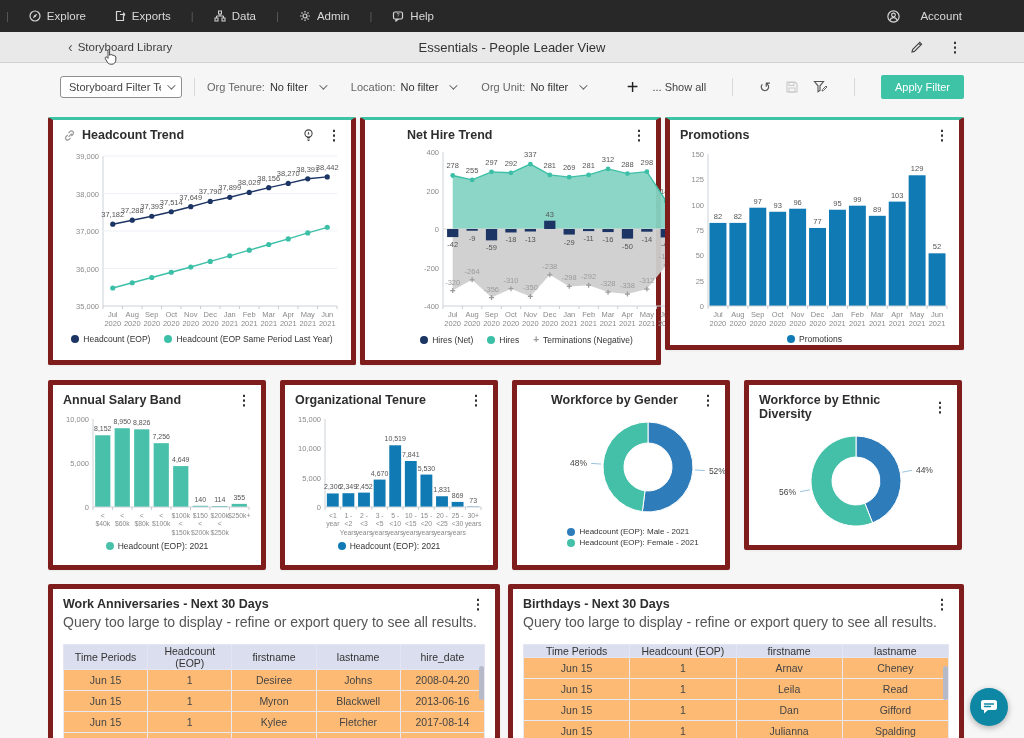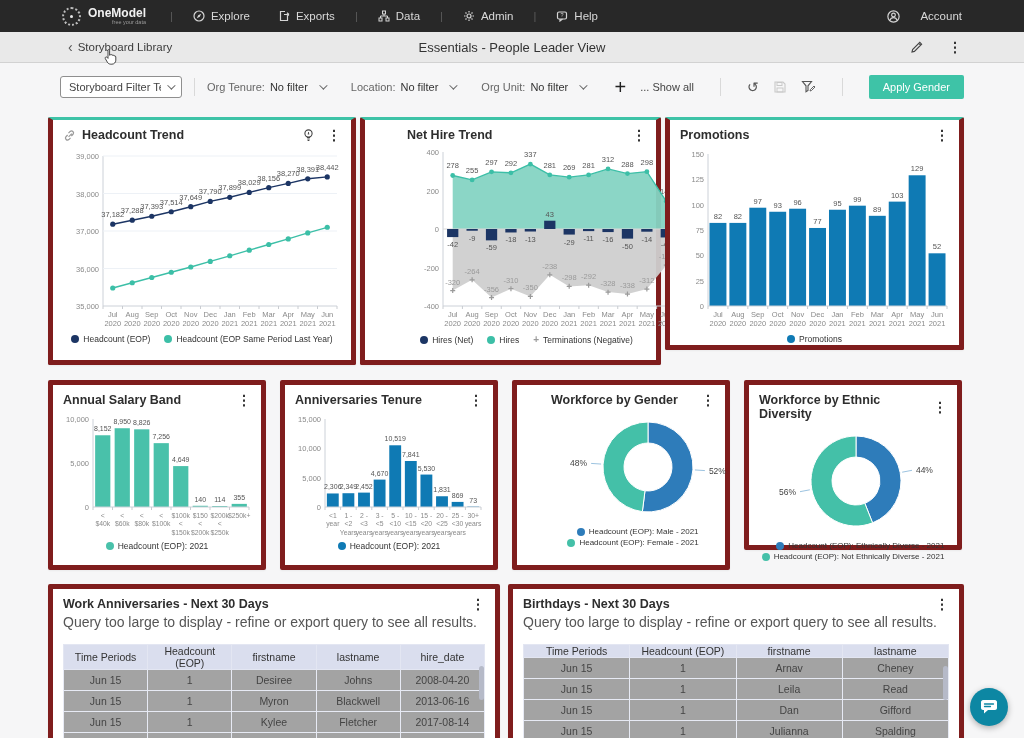--- a/index.html
+++ b/index.html
@@ -53,49 +53,40 @@
   .card.accent { border-top:3px solid #3EC3A7; }
   .card-head { display:flex; align-items:center; gap:6px; }
   .card-head h3 { font-size:12.5px; color:#2e2e2e; font-weight:bold; }
   .head-icons { margin-left:auto; display:flex; align-items:center; gap:12px; }
   svg.chart { display:block; }
   svg text { font-family:"Liberation Sans",sans-serif; }
   .legend { display:flex; justify-content:center; align-items:center; gap:14px; margin-top:2px; font-size:8.5px; color:#333; }
   .legend .li { display:flex; align-items:center; gap:4px; white-space:nowrap; }
   .legend .dot { width:8px; height:8px; border-radius:50%; flex:none; }
   .legend .plusmark { color:#9a9a9a; font-weight:bold; font-size:10px; }
-  .legend.col { flex-direction:column; align-items:flex-end; gap:2px; font-size:8px; width:fit-content; margin:2px auto 0; }
+  .legend.col { flex-direction:column; align-items:flex-start; gap:2px; font-size:8px; width:fit-content; margin:2px auto 0; }
 
   
   .note { font-size:14px; color:#555; margin:3px 0 14px; }
   .tbl-wrap { position:relative; }
   table.tbl { width:100%; border-collapse:collapse; font-size:10.5px; color:#444; table-layout:fixed; }
   table.tbl th { background:#dadeee; color:#333; font-weight:normal; padding:0 2px; border:1px solid #e3e6f2; }
-  table.tbl td { text-align:center; padding:4px 2px; border:1px solid #e7eaf4; background:#a3a3a3; }
+  table.tbl td { text-align:center; padding:4px 2px; border:1px solid #e7eaf4; background:#fdba74; }
   .scroll-thumb { position:absolute; right:1px; top:22px; width:5px; height:34px; background:#b6bac8; border-radius:3px; cursor:pointer; }
 
   
   .chat-fab { position:absolute; right:16px; bottom:12px; width:38px; height:38px; border-radius:50%; background:#0D87A3; box-shadow:0 2px 6px rgba(0,0,0,.3); display:flex; align-items:center; justify-content:center; cursor:pointer; }
   .cursor-hand { position:absolute; left:103px; top:48px; z-index:50; pointer-events:none; }
 </style>
 </head>
 <body>
 
 <div class="screen">
 
   <header class="topnav">
-    <div class="brand">
-      <span class="logo">
-          <i></i>
-        </span>
-      <span class="brand-text">
-        <div class="brand-name">OneModel</div>
-        <div class="brand-tag">free your data</div>
-      </span>
-    </div>
     <span class="nav-sep">|</span>
     <div class="nav-item">
       <svg width="12" height="12" viewBox="0 0 12 12">
           <circle cx="6" cy="6" r="5" fill="none" stroke="#d5d5d5" stroke-width="1.2"></circle>
           <path d="M8.2 3.8 L6.8 6.8 L3.8 8.2 L5.2 5.2 Z" fill="#d5d5d5"></path>
         </svg>
       <span>Explore</span>
     </div>
     <div class="nav-item">
       <svg width="12" height="12" viewBox="0 0 12 12">
@@ -196,21 +187,21 @@
             <rect x="4" y="8" width="6" height="4" fill="none" stroke="#c9c9c9" stroke-width="1"></rect>
           </svg>
       </span>
       <span class="icon-btn">
         <svg width="15" height="14" viewBox="0 0 15 14">
             <path d="M1.5 1.5 H10.5 L7 5.8 V10.5 L5 11.8 V5.8 Z" fill="none" stroke="#555" stroke-width="1.1"></path>
             <path d="M9.5 9.5 L13 6 L14 7 L10.5 10.5 L9 11 Z" fill="none" stroke="#555" stroke-width="0.9"></path>
           </svg>
       </span>
       <span class="vdiv"></span>
-      <button class="apply-btn">Apply Gender</button>
+      <button class="apply-btn">Apply Filter</button>
     </div>
   </div>
 
   <div class="row row1">
     <section class="card accent" style="width:308px;height:248px;">
       <div class="card-head">
         <svg width="13" height="13" viewBox="0 0 14 14">
             <g fill="none" stroke="#999" stroke-width="1.3">
               <path d="M6 8.5 L9.5 5 M5 6.5 L3.2 8.3 a2.2 2.2 0 0 0 3.1 3.1 L8.1 9.6 M9 7.5 L10.8 5.7 a2.2 2.2 0 0 0 -3.1 -3.1 L5.9 4.4"></path>
             </g>
@@ -619,21 +610,21 @@
       <div class="legend">
           <span class="li">
             <span class="dot" style="background: rgb(73, 193, 170);"></span>
             <span>Headcount (EOP): 2021</span>
           </span>
         </div>
     </section>
 
     <section class="card" style="width:218px;height:190px;">
       <div class="card-head">
-        <h3>Anniversaries Tenure</h3>
+        <h3>Organizational Tenure</h3>
         <span class="head-icons">
             <span class="kebab">⋮</span>
           </span>
       </div>
       <svg class="chart" width="194" height="132">
           <line x1="30" y1="12" x2="30" y2="100" stroke="#ccd1d8" stroke-width="1"></line>
           <text x="26" y="103" font-size="7.5" fill="#8a8a8a" text-anchor="end">0</text>
           <text x="26" y="73.66666666666667" font-size="7.5" fill="#8a8a8a" text-anchor="end">5,000</text>
           <text x="26" y="44.333333333333336" font-size="7.5" fill="#8a8a8a" text-anchor="end">10,000</text>
           <text x="26" y="15" font-size="7.5" fill="#8a8a8a" text-anchor="end">15,000</text>
@@ -741,30 +732,20 @@
           </span>
       </div>
       <svg class="chart" width="194" height="118">
           <path d="M97 15 A45 45 0 0 1 113.5656048708105 101.83994186497131 L105.83498926443227 82.31463566131804 A24 24 0 0 0 97 36 Z" fill="#2E7CBA" stroke="#fff" stroke-width="1"></path>
           <line x1="143.16750078424838" y1="51.193078214470944" x2="152.99037329153526" y2="49.3192650686137" stroke="#9cc3e0" stroke-width="1"></line>
           <text x="156.91952229445002" y="51.569739810270804" font-size="8.5" fill="#444" text-anchor="start">44%</text>
           <path d="M113.5656048708105 101.83994186497131 A45 45 0 1 1 96.99999999999999 15 L97 36 A24 24 0 1 0 105.83498926443227 82.31463566131804 Z" fill="#44C0A8" stroke="#fff" stroke-width="1"></path>
           <line x1="50.83249921575163" y1="68.80692178552906" x2="41.009626708464744" y2="70.6807349313863" stroke="#9cc3e0" stroke-width="1"></line>
           <text x="37.08047770554999" y="74.4302601897292" font-size="8.5" fill="#444" text-anchor="end">56%</text>
         </svg>
-      <div class="legend col">
-          <span class="li">
-            <span class="dot" style="background: rgb(46, 124, 186);"></span>
-            <span>Headcount (EOP): Ethnically Diverse - 2021</span>
-          </span>
-          <span class="li">
-            <span class="dot" style="background: rgb(68, 192, 168);"></span>
-            <span>Headcount (EOP): Not Ethnically Diverse - 2021</span>
-          </span>
-        </div>
     </section>
   </div>
 
   <div class="row row3">
     <section class="card" style="width:452px;height:230px;">
       <div class="card-head">
         <h3>Work Anniversaries - Next 30 Days</h3>
         <span class="head-icons">
             <span class="kebab">⋮</span>
           </span>

